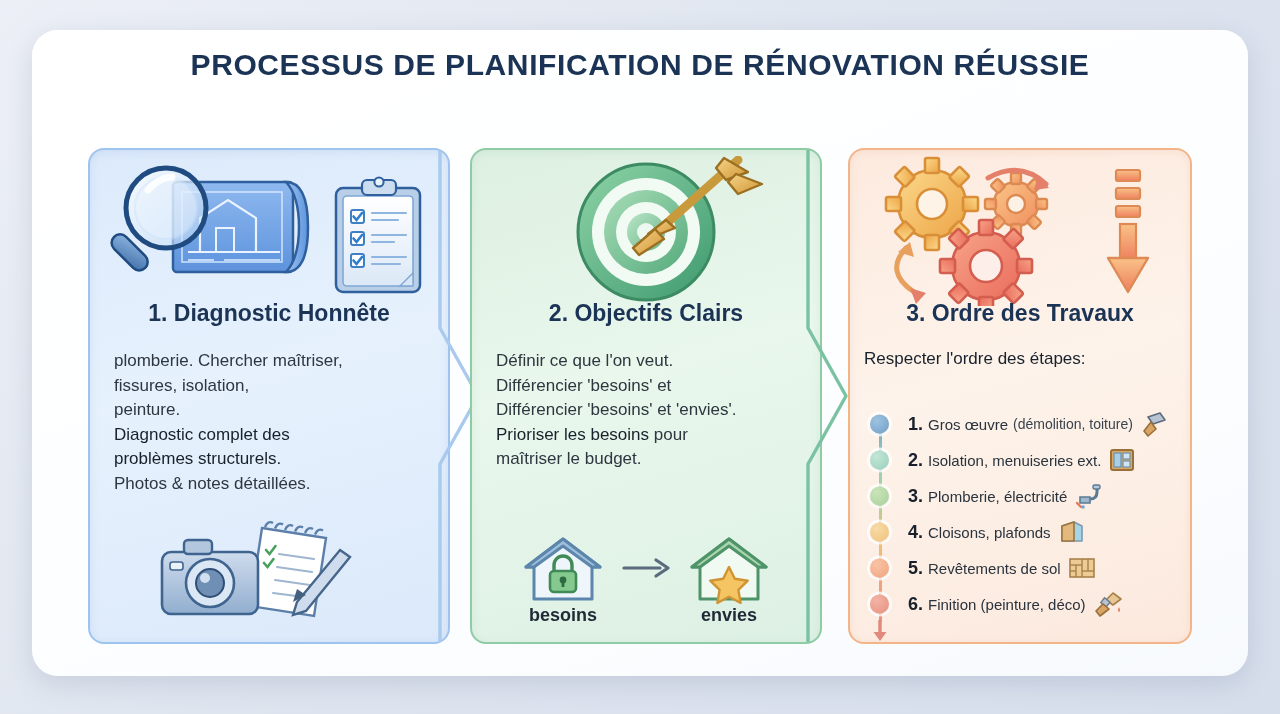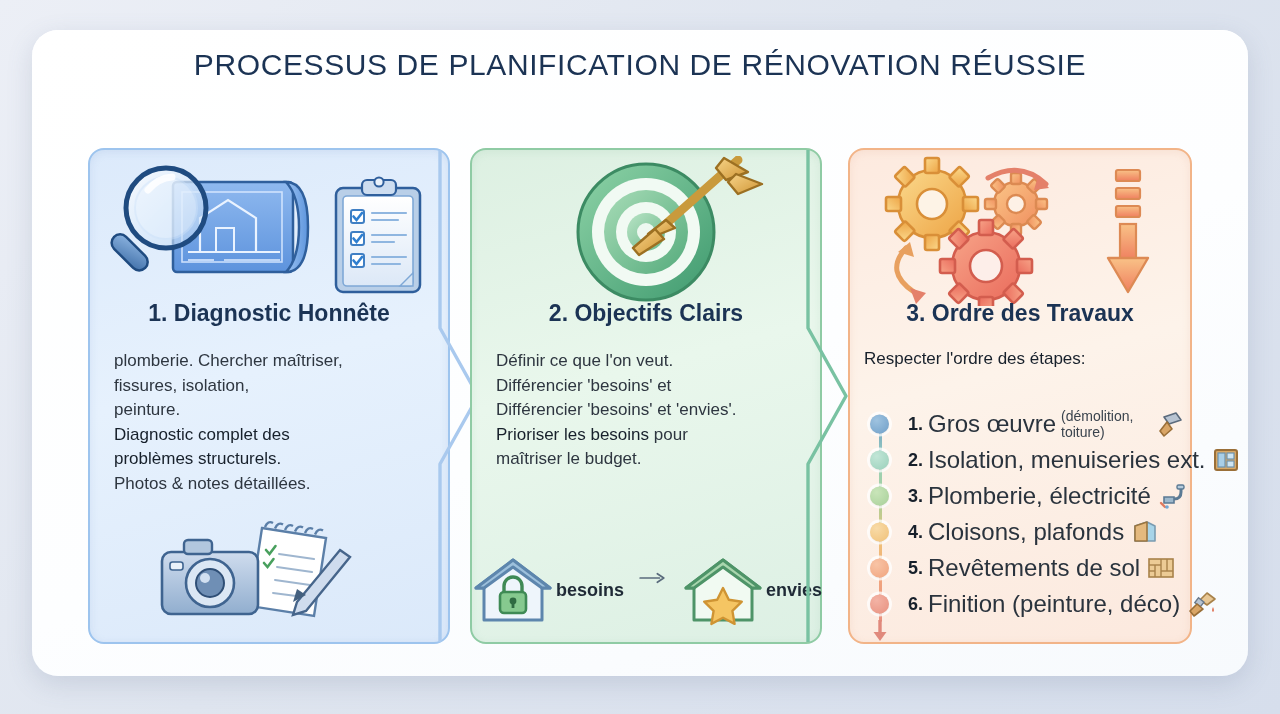--- a/index.html
+++ b/index.html
@@ -12,21 +12,21 @@
 
   .card{
     position:absolute;left:32px;top:30px;width:1216px;height:646px;
     background:linear-gradient(160deg,#ffffff 0%,#fdfeff 55%,#f7fafd 100%);
     border-radius:26px;
     box-shadow:0 8px 26px rgba(90,105,140,.18), 0 1px 0 rgba(255,255,255,.9) inset;
   }
 
   .title{
     position:absolute;left:0;top:48px;width:100%;text-align:center;
-    font-size:30px;font-weight:normal;letter-spacing:.6px;
+    font-size:30px;font-weight:bold;letter-spacing:.6px;
     color:#1b3354;
     text-shadow:0 1px 0 rgba(255,255,255,.7);
   }
 
   
   .panel{position:absolute;top:148px;height:496px;border-radius:16px;overflow:visible;}
   .panel .inner{position:absolute;inset:0;border-radius:16px;}
 
   .p1{left:88px;width:362px;}
   .p1 .inner{
@@ -64,28 +64,28 @@
     position:absolute;left:26px;right:20px;top:202px;
     font-size:17px;line-height:1.33;color:#2e3640;
   }
   .p-body p{margin:0 0 2px 0;}
   .p-body .b{font-weight:normal;color:#17202b;}
 
   .bottom-icons{position:absolute;left:0;bottom:18px;width:100%;}
 
   
   .be-row{display:flex;align-items:center;justify-content:center;gap:14px;}
-  .be-item{display:flex;flex-direction:row;align-items:center;gap:0;}
+  .be-item{display:flex;flex-direction:column;align-items:center;gap:0;}
   .be-label{font-size:18px;font-weight:bold;color:#1f2a36;}
 
   
   .steps{position:absolute;left:16px;right:8px;top:258px;}
   .step{position:relative;display:flex;align-items:center;height:36px;padding-left:44px;}
   .step .num{font-weight:bold;color:#17202b;font-size:18px;margin-right:5px;}
-  .step .txt{font-size:24px;color:#2a333d;white-space:nowrap;}
+  .step .txt{font-size:15px;color:#2a333d;white-space:nowrap;}
   .step .sub{font-size:14px;color:#3a434d;}
   .step .emo{margin-left:7px;display:inline-flex;}
   .dot{
     position:absolute;left:6px;top:50%;transform:translateY(-50%);
     width:19px;height:19px;border-radius:50%;
     box-shadow:0 0 0 3px rgba(255,255,255,.75), 0 1px 2px rgba(0,0,0,.18);
   }
   .rail{position:absolute;left:14.5px;top:14px;width:3px;height:202px;border-radius:2px;}
   .rail-arrow{position:absolute;left:8px;top:214px;}
 

